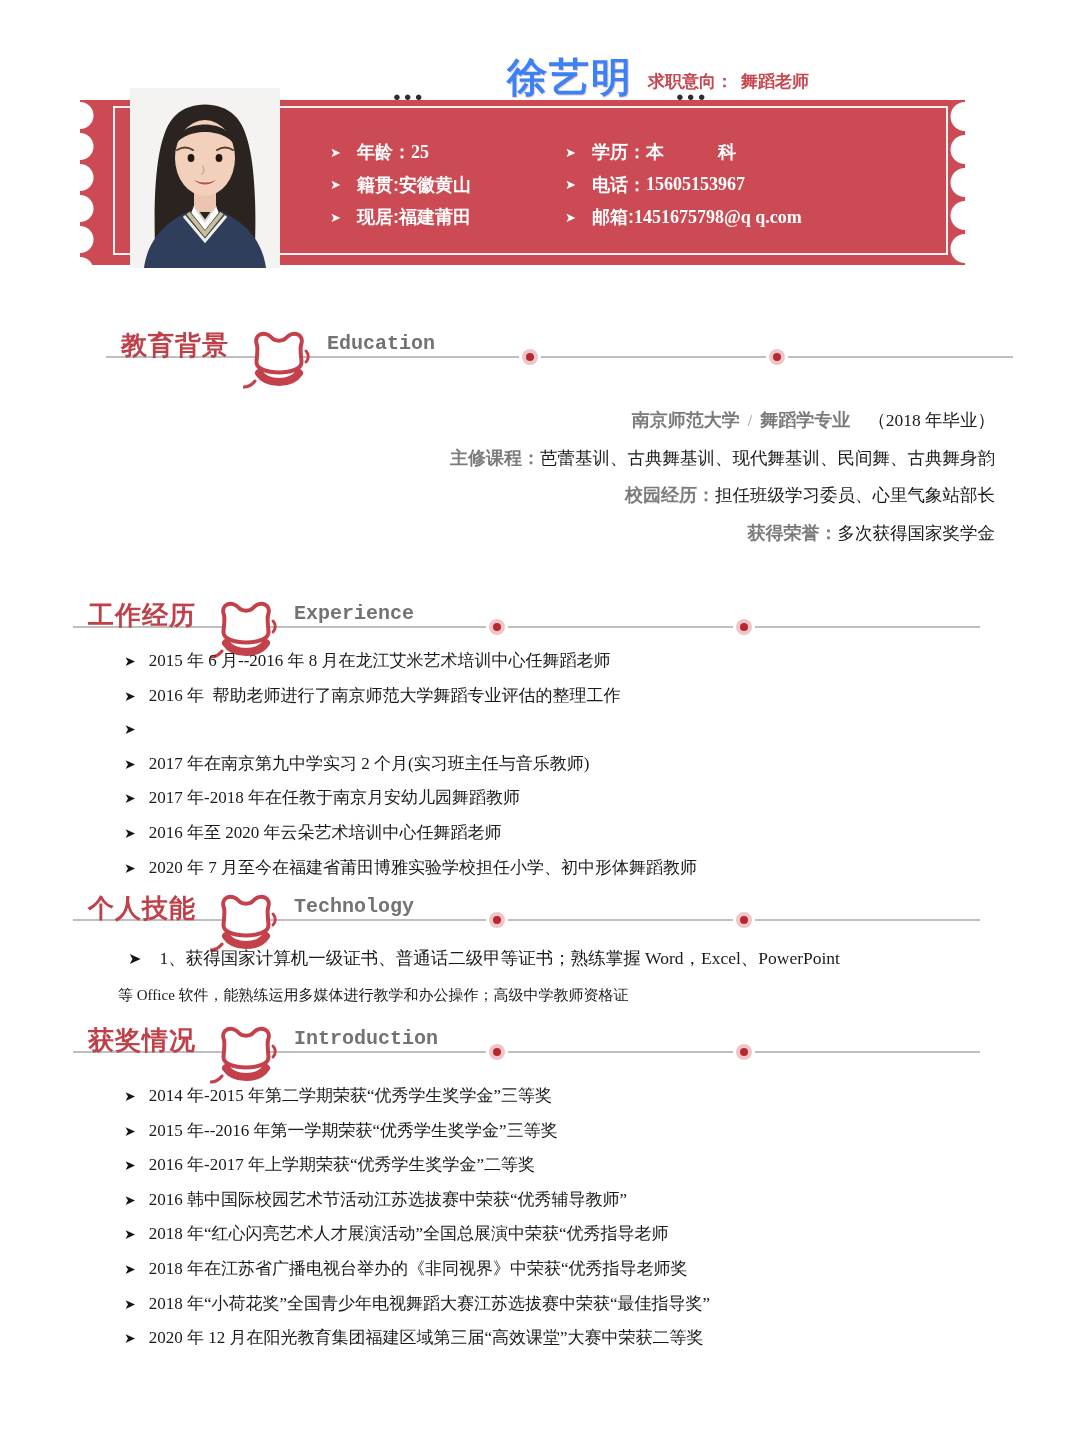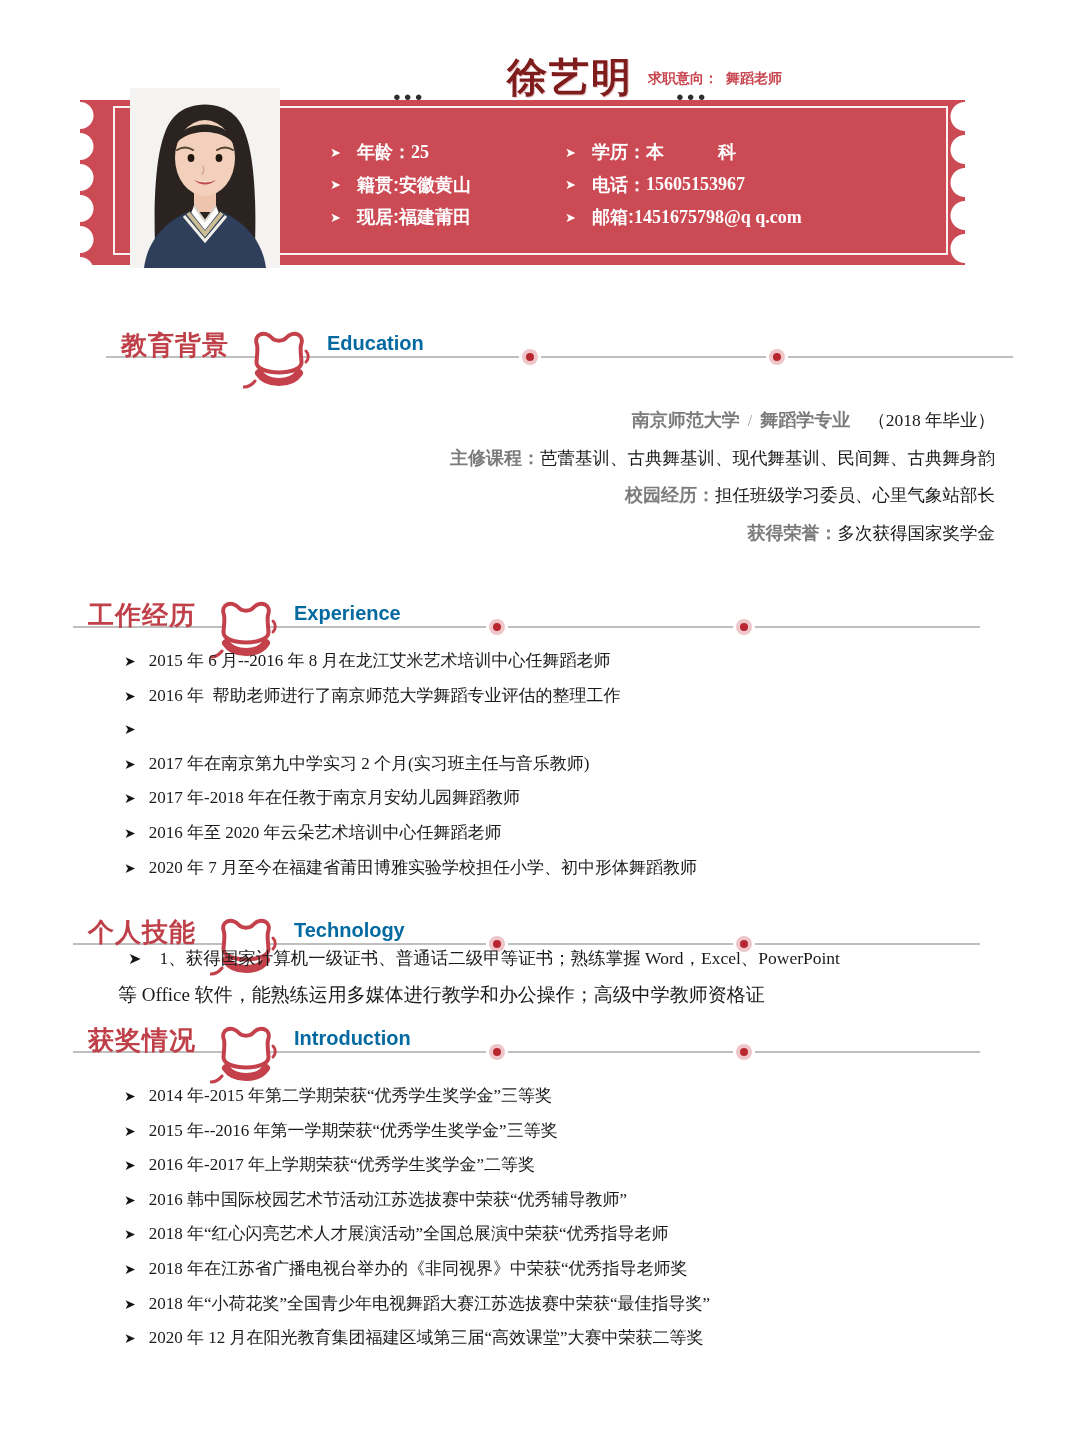--- a/index.html
+++ b/index.html
@@ -9,27 +9,27 @@
     overflow:hidden;
     font-family:"Liberation Serif","DejaVu Serif",serif;
     color:#1a1a1a;
   }
   .keep-space { white-space:pre; }
 
   
   .name {
     position:absolute; left:507px; top:50px;
     font-family:"Liberation Sans","DejaVu Sans",sans-serif;
-    font-size:40px; font-weight:bold; color:#7f1d1d; letter-spacing:2px;
+    font-size:40px; font-weight:bold; color:#3b82f6; letter-spacing:2px;
     text-shadow:1px 1px 0 rgba(160,40,50,.25);
   }
   .intent {
     position:absolute; left:648px; top:70px;
     font-family:"Liberation Sans","DejaVu Sans",sans-serif;
-    font-size:14px; font-weight:bold; color:#c8464f;
+    font-size:17px; font-weight:bold; color:#c8464f;
   }
   .intent .iv2 { margin-left:8px; }
 
   .decor-dots {
     position:absolute; top:90px; height:10px; overflow:hidden;
     font-size:13px; line-height:13px; color:#2e2e2e; letter-spacing:3px; z-index:0;
   }
   .dd1 { left:393px; } .dd2 { left:676px; }
 
   
@@ -56,51 +56,51 @@
   
   .sec { position:absolute; left:0; width:1080px; height:70px; }
   .hline { position:absolute; left:73px; top:24px; width:907px; height:2px; background:#bfbfbf; }
   .sec-zh {
     position:absolute; left:88px; top:-4px;
     font-family:"Liberation Sans","DejaVu Sans",sans-serif;
     font-size:26px; font-weight:bold; color:#bf4049; letter-spacing:1px;
   }
   .sec-en {
     position:absolute; left:294px; top:0px;
-    font-family:Liberation Sans, sans-serif;
-    font-size:20px; font-weight:bold; color:#0369a1;
+    font-family:Liberation Mono, monospace;
+    font-size:20px; font-weight:bold; color:#737373;
   }
   .sec-icon { position:absolute; left:210px; top:-4px; width:72px; height:66px; }
   .dot { position:absolute; width:16px; height:16px; border-radius:50%;
          background:#eec6c9; box-shadow:0 0 0 3px #ffffff; top:17px; }
   .dot::after { content:""; position:absolute; inset:4px; border-radius:50%; background:#b8262f; }
   .dotA { left:489px; } .dotB { left:736px; }
 
   .t-edu   { top:332px;margin-left:33px; }
   .t-exp   { top:602px; }
-  .t-skill { top:919px; }
+  .t-skill { top:895px; }
   .t-award { top:1027px; }
 
   
   .edu-block { position:absolute; left:115px; top:402px; width:880px; }
   .edu-line { line-height:37.5px; font-size:17.5px;text-align:right; }
   .edu-strong { font-family:"Liberation Sans","DejaVu Sans",sans-serif; font-weight:bold; color:#7b7b7b; font-size:18px; }
   .edu-sep { color:#9a9a9a; padding:0 8px; font-size:16px; }
   .edu-grad { margin-left:18px; }
 
   ul.plain { list-style:none; }
   .item { display:flex; align-items:baseline; line-height:33.6px; font-size:17px; }
   .blt { font-size:14px; color:#161616; margin-right:13px; flex:0 0 auto; }
   .exp-block   { position:absolute; left:124px; top:644px; width:900px; }
   .award-block { position:absolute; left:124px; top:1079px; width:900px; }
 
   .skill-block { position:absolute; left:128px; top:940px; width:860px; }
   .skill-l1 { display:flex; align-items:baseline; font-size:17.5px; line-height:36px; }
   .skill-l1 .blt { font-size:16px; margin-right:18px; }
-  .skill-l2 { font-size:19px; line-height:36px; margin-left:-10px; }
+  .skill-l2 { font-size:15px; line-height:36px; margin-left:-10px; }
 </style>
 </head>
 <body>
 
 <div class="page">
 
   <div class="name">徐艺明</div>
   <div class="intent">
     <span>求职意向：</span><span class="iv2">舞蹈老师</span>
   </div>

